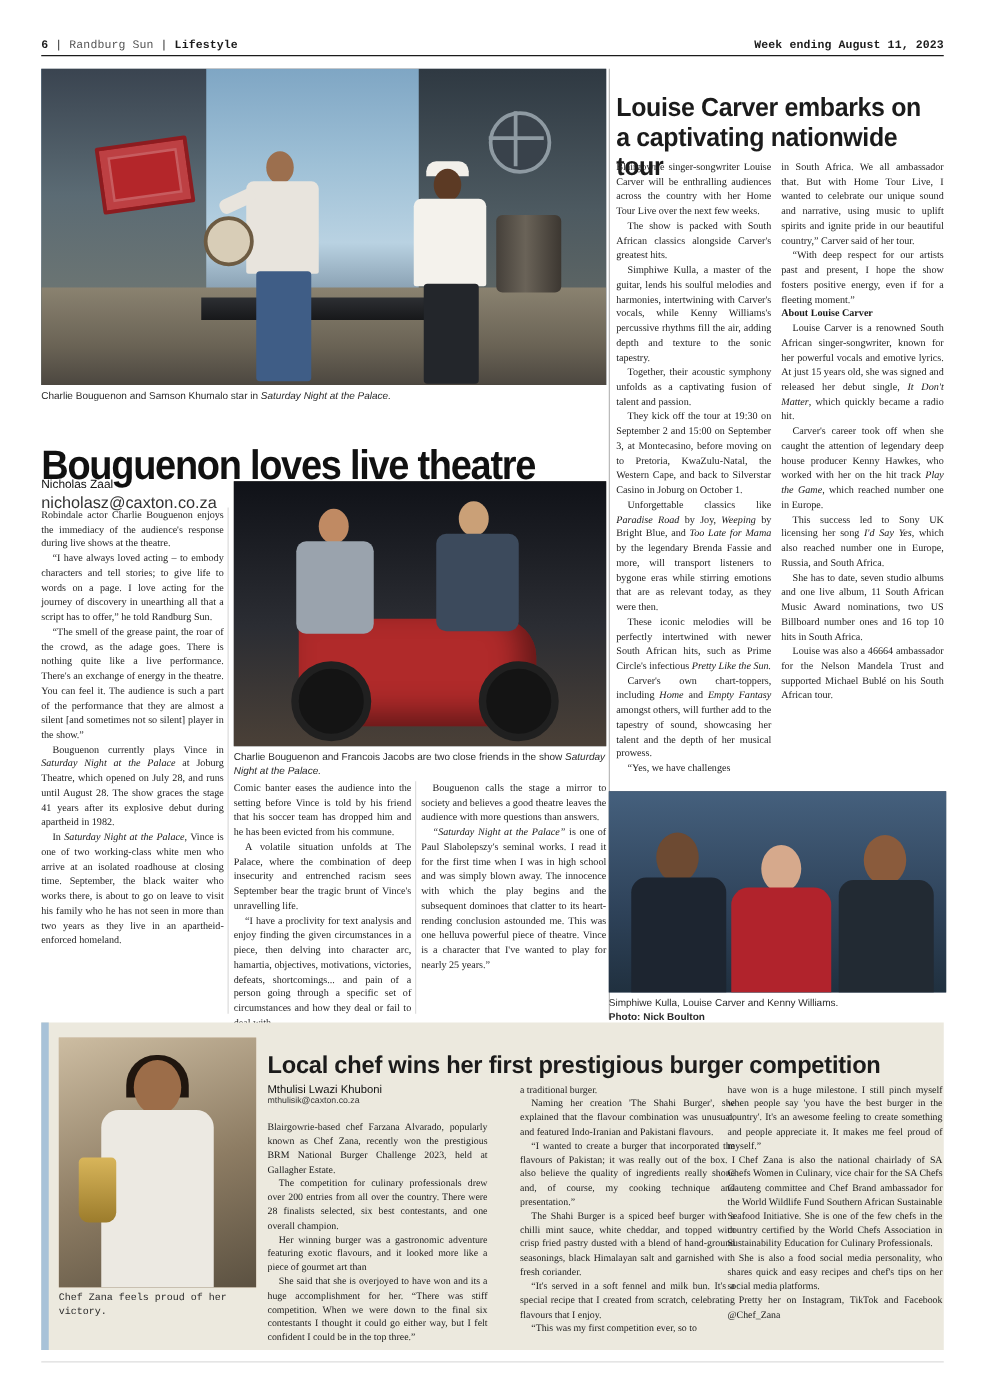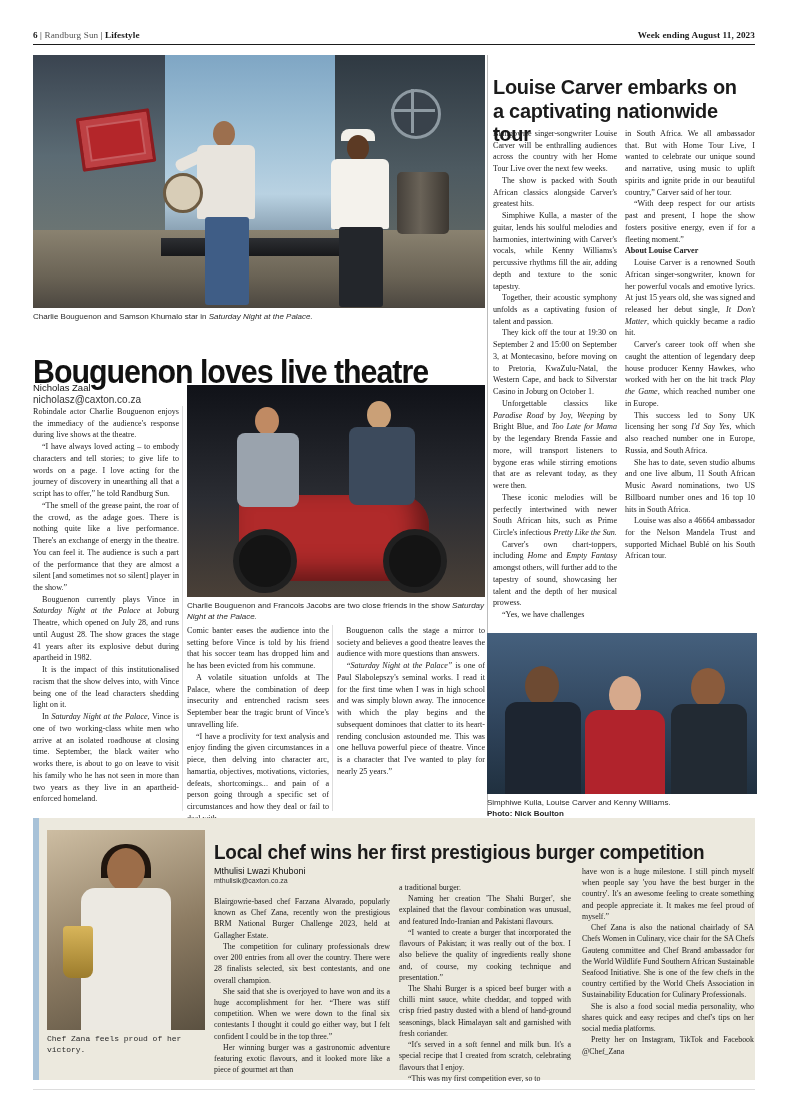--- a/index.html
+++ b/index.html
@@ -10,21 +10,21 @@
     color: #1b1b1b;
     position: relative;
     overflow: hidden;
   }
   .page { position:relative; width:786px; height:1113px; }
 
   
   .masthead {
     position:absolute; left:33px; top:30px; width:722px;
     display:flex; justify-content:space-between; align-items:flex-end;
-    font-family:Liberation Serif, serif;
+    font-family:Liberation Mono, monospace;
     font-size:9.2px; letter-spacing:.1px;
   }
   .masthead .mh-left { color:#1b1b1b; }
   .masthead .mh-left .pgnum { font-weight:bold; }
   .masthead .mh-left .pub { color:#555; }
   .masthead .mh-left .sec { font-weight:bold; }
   .masthead .mh-right { font-weight:bold; }
   .rule-top {
     position:absolute; left:33px; top:43.5px; width:722px; height:1px;
     background:#1b1b1b;
@@ -110,21 +110,21 @@
     font-weight:bold; font-size:33px; line-height:1.0;
     letter-spacing:-1.1px; color:#111;
     transform: scaleX(0.92); transform-origin: left top;
   }
 
   .byline {
     position:absolute; left:33px; top:382px; width:150px;
     font-family:"Liberation Sans", sans-serif;
   }
   .byline .name  { font-size:9.5px; color:#111; }
-  .byline .email { font-size:10px; color:#333; margin-top:1px; }
+  .byline .email { font-size:13px; color:#333; margin-top:1px; }
 
   
   .col {
     position:absolute;
     font-size:8.1px; line-height:1.45; text-align:justify;
     color:#1b1b1b;
   }
   .col p { margin:0; text-indent:9px; }
   .col p.noind { text-indent:0; }
   .col em { font-style:italic; }
@@ -228,21 +228,21 @@
     position:absolute; left:214px; top:866px; width:180px;
     font-family:"Liberation Sans", sans-serif;
   }
   .fbyline .name  { font-size:9px; color:#111; }
   .fbyline .email { font-size:7px; color:#333; margin-top:1px; }
 
   .fc { position:absolute; font-size:7.9px; line-height:1.42; text-align:justify; color:#1b1b1b; }
   .fc p { margin:0; text-indent:9px; }
   .fc p.noind { text-indent:0; }
   .fc1 { left:214px; top:896px; width:176px; }
-  .fc2 { left:399px; top:866px; width:172px;margin-top:16px; }
+  .fc2 { left:416px; top:866px; width:172px; }
   .fc3 { left:582px; top:866px; width:172px; }
 
   .rule-bottom {
     position:absolute; left:33px; top:1089px; width:722px; height:1px; background:#ddd;
   }
 </style>
 </head>
 <body>
 
 <div class="page">
@@ -291,21 +291,20 @@
 
   <div class="vrule-mid1"></div>
   <div class="vrule-mid2"></div>
   <div class="vrule-right"></div>
 
   <div class="col c1">
       <p class="noind">Robindale actor Charlie Bouguenon enjoys the immediacy of the audience's response during live shows at the theatre.</p>
       <p>“I have always loved acting – to embody characters and tell stories; to give life to words on a page. I love acting for the journey of discovery in unearthing all that a script has to offer,” he told Randburg Sun.</p>
       <p>“The smell of the grease paint, the roar of the crowd, as the adage goes. There is nothing quite like a live performance. There's an exchange of energy in the theatre. You can feel it. The audience is such a part of the performance that they are almost a silent [and sometimes not so silent] player in the show.”</p>
       <p>Bouguenon currently plays Vince in <em>Saturday Night at the Palace</em> at Joburg Theatre, which opened on July 28, and runs until August 28. The show graces the stage 41 years after its explosive debut during apartheid in 1982.</p>
-      <p>It is the impact of this institutionalised racism that the show delves into, with Vince being one of the lead characters shedding light on it.</p>
       <p>In <em>Saturday Night at the Palace</em>, Vince is one of two working-class white men who arrive at an isolated roadhouse at closing time. September, the black waiter who works there, is about to go on leave to visit his family who he has not seen in more than two years as they live in an apartheid-enforced homeland.</p>
     </div>
 
   <div class="photo2">
     <div class="bg"></div>
     <div class="bike"></div>
     <div class="wheel w1"></div>
     <div class="wheel w2"></div>
     <div class="manA">
       <div class="h"></div>
@@ -389,22 +388,22 @@
 
   <h2 class="feature-headline">Local chef wins her first prestigious burger competition</h2>
   <div class="fbyline">
     <div class="name">Mthulisi Lwazi Khuboni</div>
     <div class="email">mthulisik@caxton.co.za</div>
   </div>
 
   <div class="fc fc1">
       <p class="noind">Blairgowrie-based chef Farzana Alvarado, popularly known as Chef Zana, recently won the prestigious BRM National Burger Challenge 2023, held at Gallagher Estate.</p>
       <p>The competition for culinary professionals drew over 200 entries from all over the country. There were 28 finalists selected, six best contestants, and one overall champion.</p>
+      <p>Her winning burger was a gastronomic adventure featuring exotic flavours, and it looked more like a piece of gourmet art than</p>
       <p>She said that she is overjoyed to have won and its a huge accomplishment for her. “There was stiff competition. When we were down to the final six contestants I thought it could go either way, but I felt confident I could be in the top three.”</p>
-      <p>Her winning burger was a gastronomic adventure featuring exotic flavours, and it looked more like a piece of gourmet art than</p>
     </div>
   <div class="fc fc2">
       <p class="noind">a traditional burger.</p>
       <p>Naming her creation 'The Shahi Burger', she explained that the flavour combination was unusual, and featured Indo-Iranian and Pakistani flavours.</p>
       <p>“I wanted to create a burger that incorporated the flavours of Pakistan; it was really out of the box. I also believe the quality of ingredients really shone and, of course, my cooking technique and presentation.”</p>
       <p>The Shahi Burger is a spiced beef burger with a chilli mint sauce, white cheddar, and topped with crisp fried pastry dusted with a blend of hand-ground seasonings, black Himalayan salt and garnished with fresh coriander.</p>
       <p>“It's served in a soft fennel and milk bun. It's a special recipe that I created from scratch, celebrating flavours that I enjoy.</p>
       <p>“This was my first competition ever, so to</p>
     </div>
   <div class="fc fc3">

